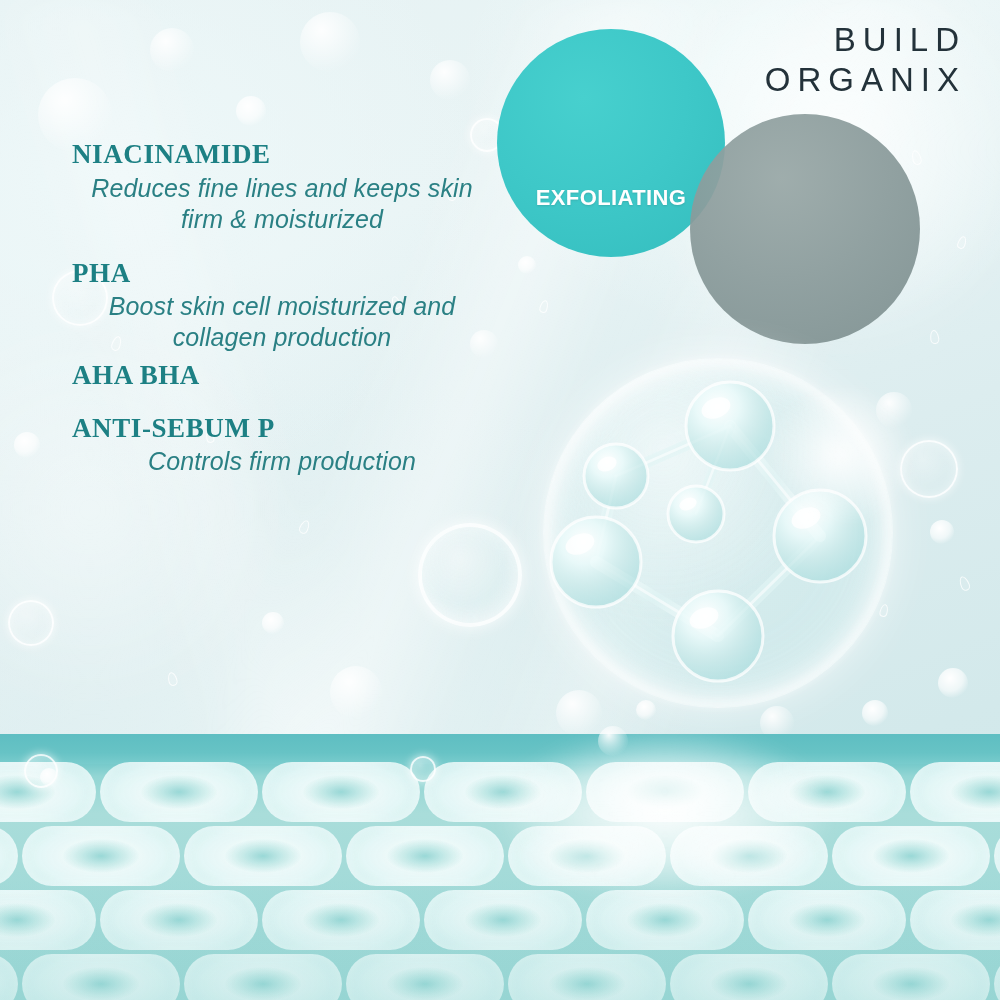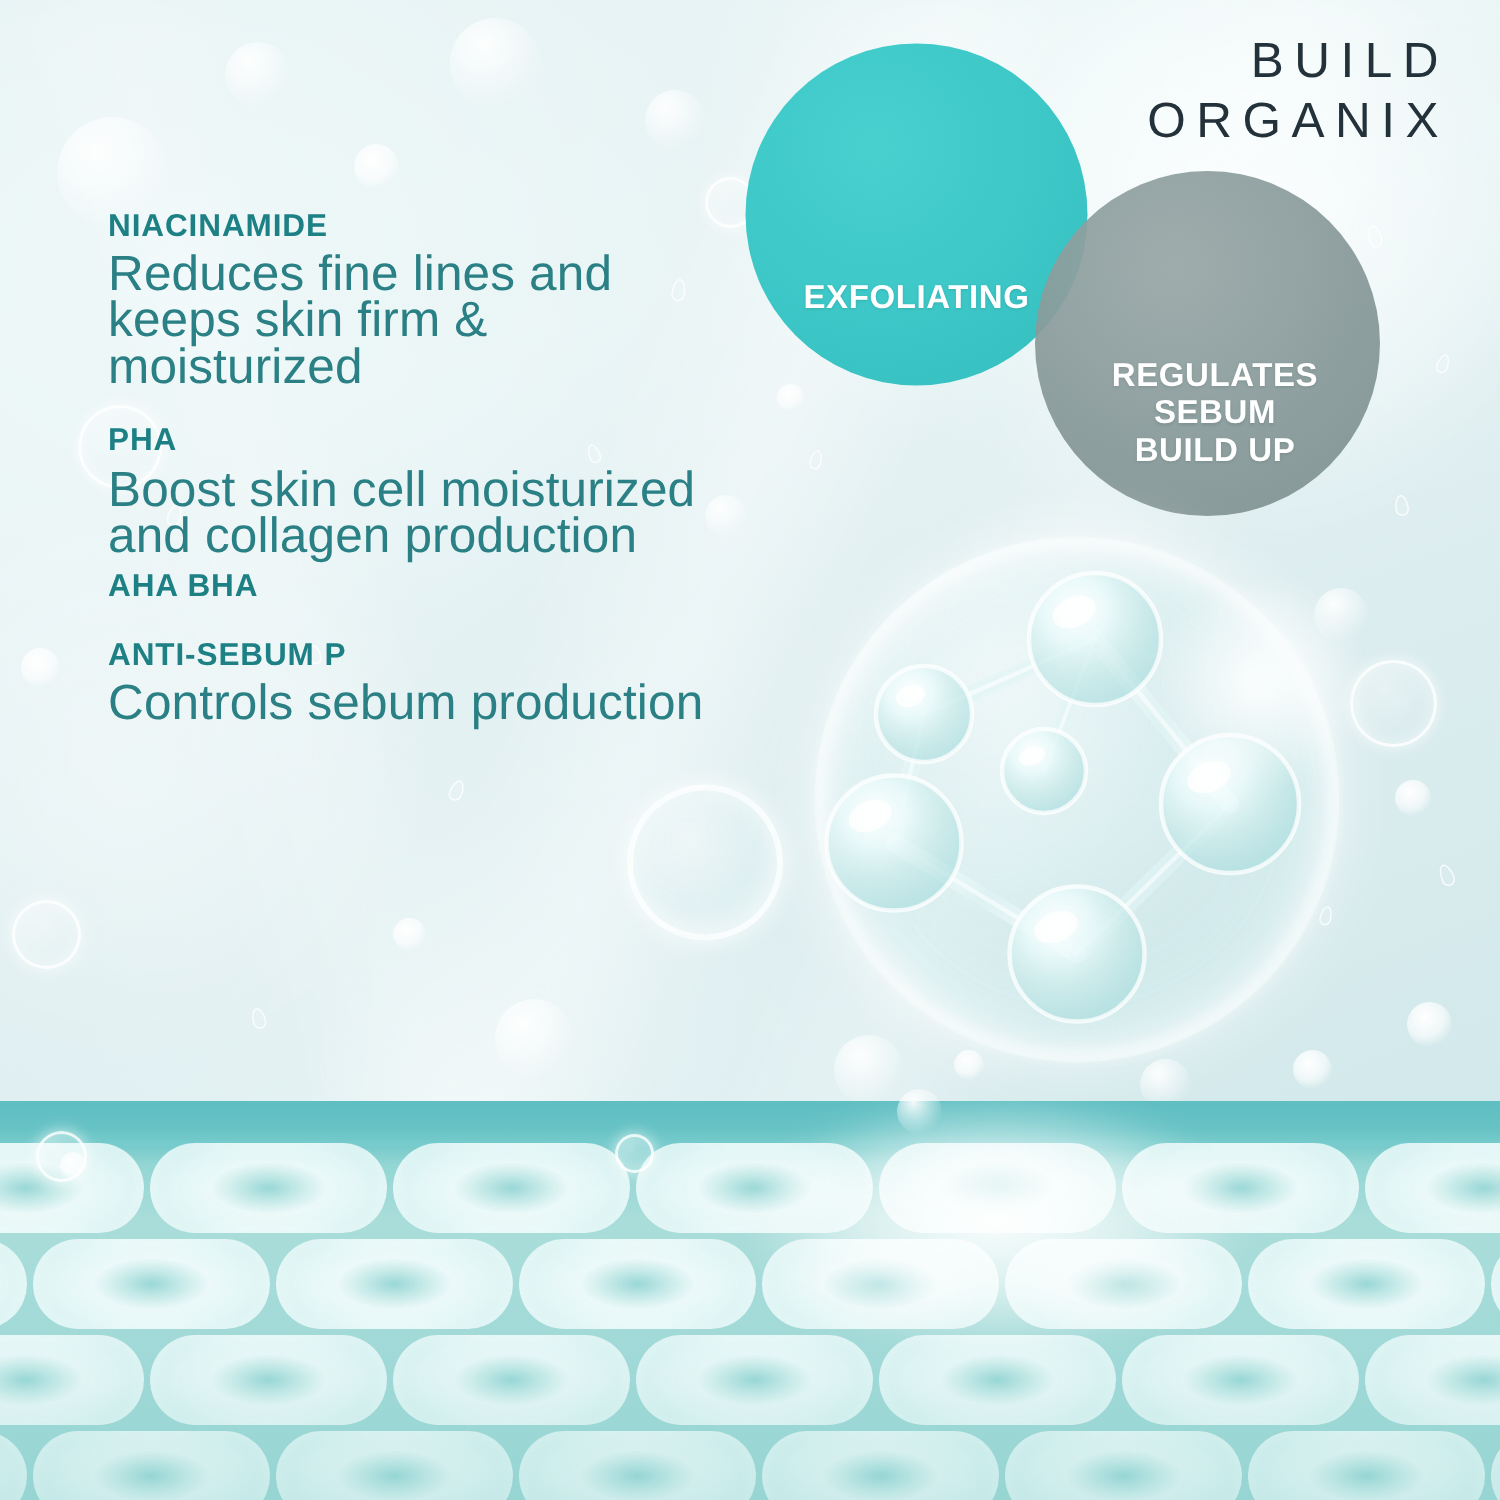--- a/index.html
+++ b/index.html
@@ -57,26 +57,26 @@
     position:absolute;
     border:1.4px solid rgba(255,255,255,.78);
     border-radius:60% 60% 58% 58% / 78% 78% 40% 40%;
     background:rgba(255,255,255,.09);
   }
 
   
   .ing-list{position:absolute;left:72px;top:140px;width:420px;}
   .ing-block{margin-bottom:22px;}
   .ing-title{
-    color:#1d8084;font-size:21px;font-weight:bold;letter-spacing:.6px;
-    line-height:1.06;margin:0 0 4px 0;white-space:nowrap;
+    color:#1d8084;font-size:27px;font-weight:bold;letter-spacing:.6px;
+    line-height:1.06;margin:0 0 4px 0;white-space:nowrap;font-family:Liberation Serif, serif;
   }
   .ing-desc{
-    color:#2a8084;font-size:33px;font-weight:normal;
-    line-height:31px;margin:0;letter-spacing:.1px;
+    color:#2a8084;font-size:25px;font-style:italic;font-weight:normal;
+    line-height:31px;margin:0;letter-spacing:.1px;text-align:center;
   }
 
   
   .brand{position:absolute;right:34px;top:20px;text-align:right;}
   .brand-l1,.brand-l2{
     color:#23323a;font-size:33px;font-weight:normal;letter-spacing:7px;
     line-height:40px;display:block;
   }
 
   
@@ -202,45 +202,40 @@
 
   <div class="brand">
     <span class="brand-l1">BUILD</span>
     <span class="brand-l2">ORGANIX</span>
   </div>
 
   <div class="circle-teal"></div>
   <div class="circle-gray"></div>
 
   <div class="circle-label label-exfoliating">EXFOLIATING</div>
-  <div class="circle-label label-regulates">
-    <div>REGULATES</div>
-    <div>SEBUM</div>
-    <div>BUILD UP</div>
-  </div>
 
   <div class="ing-list">
 
     <div class="ing-block" style="margin-bottom:24px;">
       <p class="ing-title">NIACINAMIDE</p>
       <p class="ing-desc">Reduces fine lines and keeps skin firm &amp; moisturized</p>
     </div>
 
     <div class="ing-block" style="margin-bottom:8px;">
       <p class="ing-title">PHA</p>
       <p class="ing-desc">Boost skin cell moisturized and collagen production</p>
     </div>
 
     <div class="ing-block" style="margin-bottom:24px;">
       <p class="ing-title">AHA BHA</p>
     </div>
 
     <div class="ing-block" style="margin-bottom:0;">
       <p class="ing-title">ANTI-SEBUM P</p>
-      <p class="ing-desc">Controls sebum production</p>
+      <p class="ing-desc">Controls firm production</p>
     </div>
 
   </div>
 
   <div class="bubble-left"></div>
 
   <div class="molecule-wrap">
     <div class="bubble-big"></div>
     <div class="bubble-rim"></div>
 

